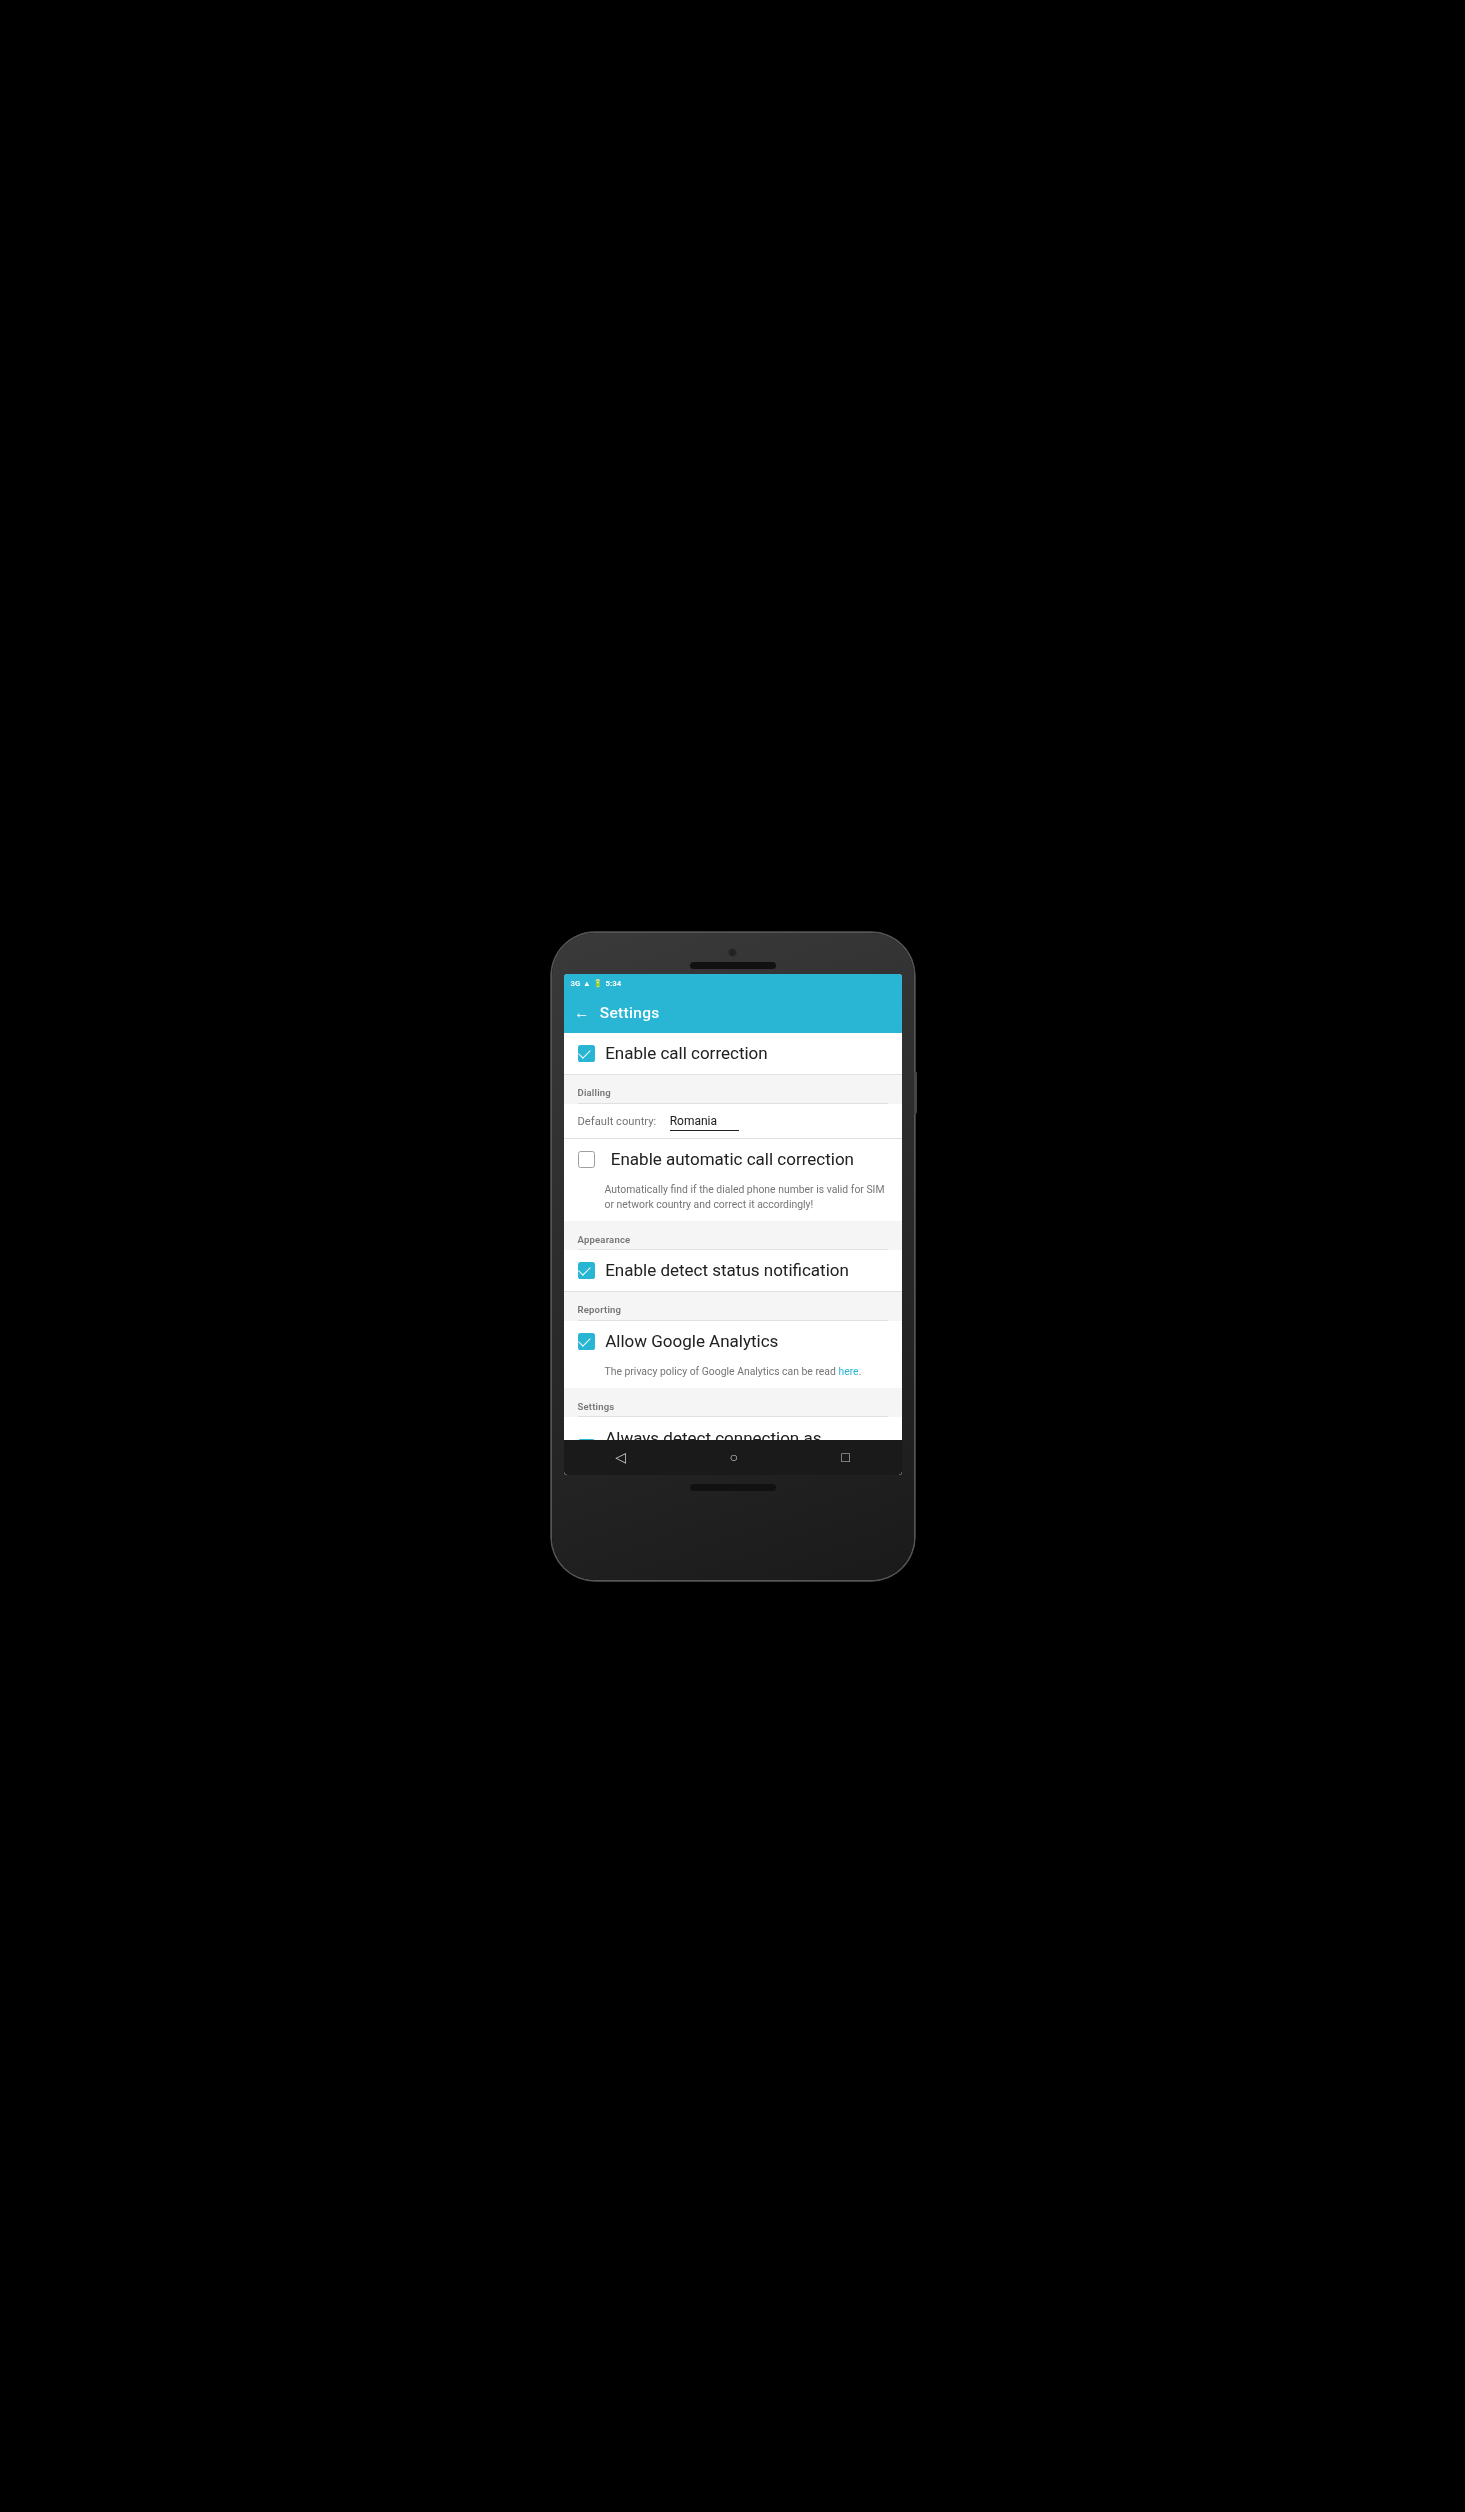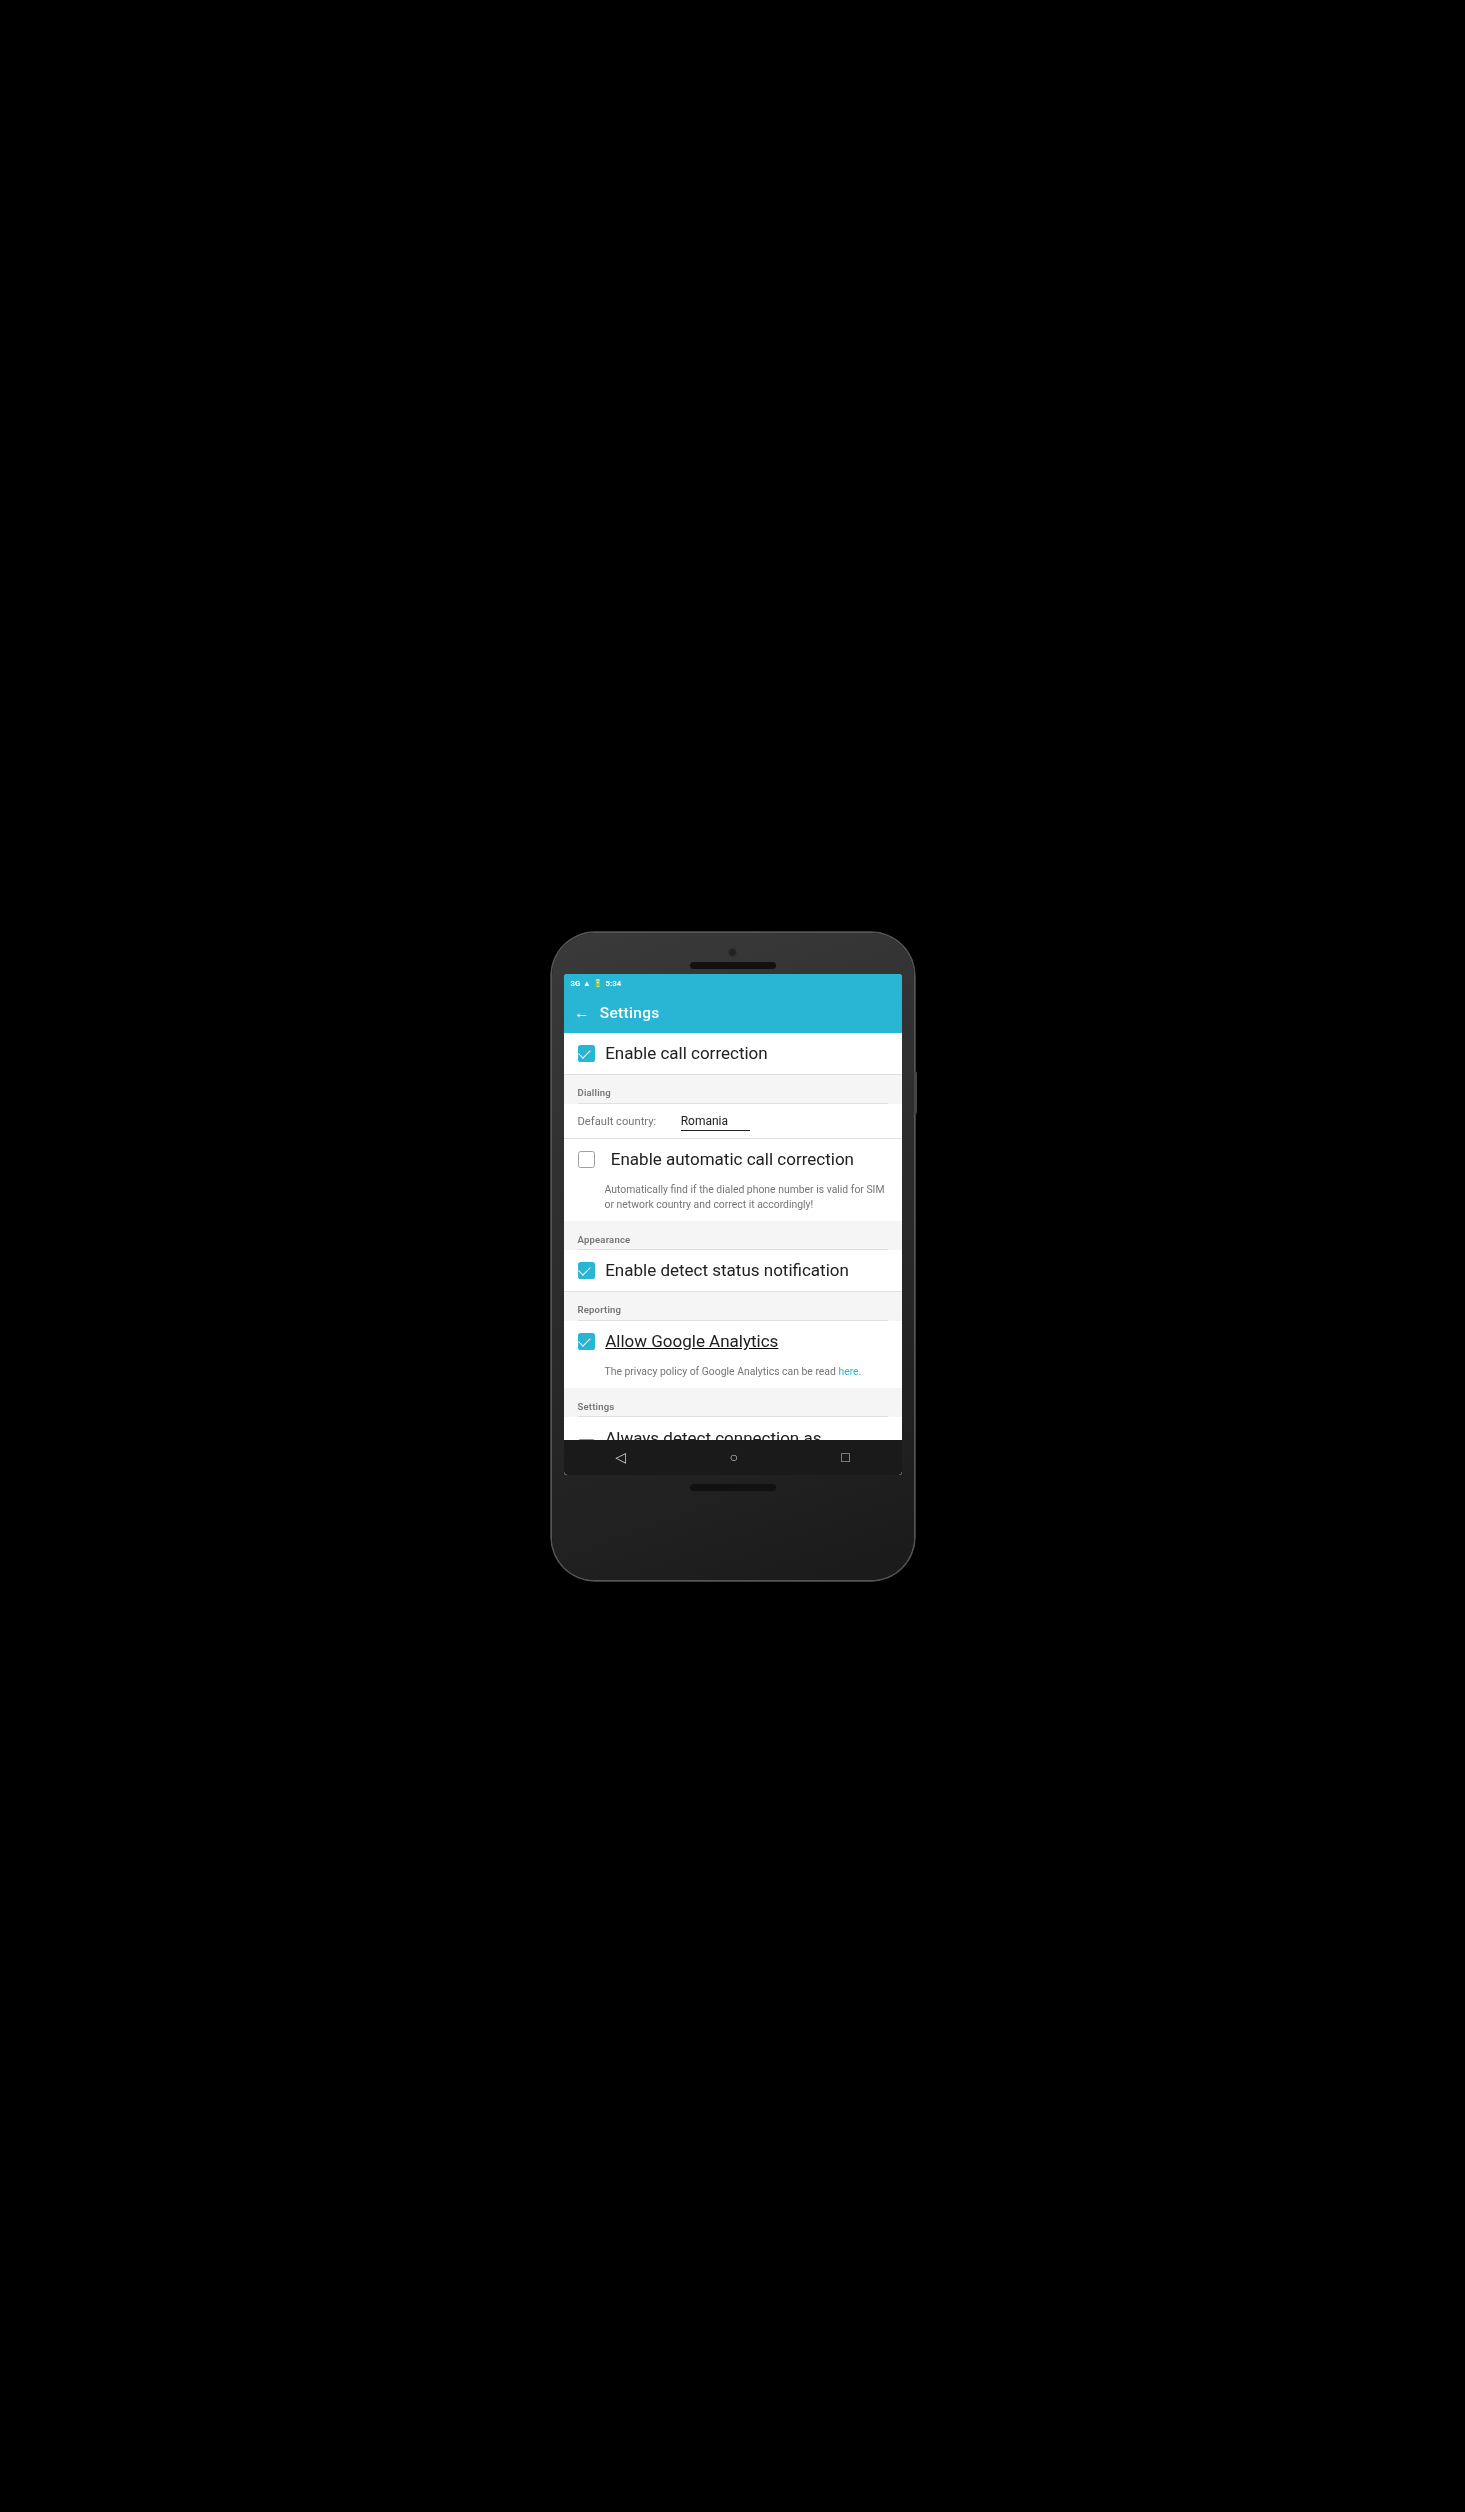--- a/index.html
+++ b/index.html
@@ -179,21 +179,21 @@
       display: inline;
     }
 
     .field-value {
       font-size: 12px;
       color: #212121;
       border-bottom: 0.9px solid #212121;
       padding-bottom: 1.7px;
       display: inline-block;
       min-width: 69px;
-      margin-left: 21px;
+      margin-left: 10px;
     }
 
     .link-text {
       color: #29b6d4;
       text-decoration: none;
       text-align: center;
     }
 
     .nav-bar {
       height: 35px;
@@ -293,21 +293,21 @@
       <div class="settings-item">
         <div class="checkbox-checked"></div>
         <span class="item-label">Enable detect status notification</span>
       </div>
 
       <div class="section-header">
         <span class="section-header-text">Reporting</span>
       </div>
       <div class="section-divider"></div>
 
-      <div class="settings-item" style="border-bottom:none;text-decoration:underline;">
+      <div class="settings-item" style="border-bottom:none;">
         <div class="checkbox-checked"></div>
         <span class="item-label">Allow Google Analytics</span>
       </div>
       <div class="item-sublabel">The privacy policy of Google Analytics can be read <a href="#" class="link-text">here</a>.</div>
 
       <div class="section-header">
         <span class="section-header-text">Settings</span>
       </div>
       <div class="section-divider"></div>
 

